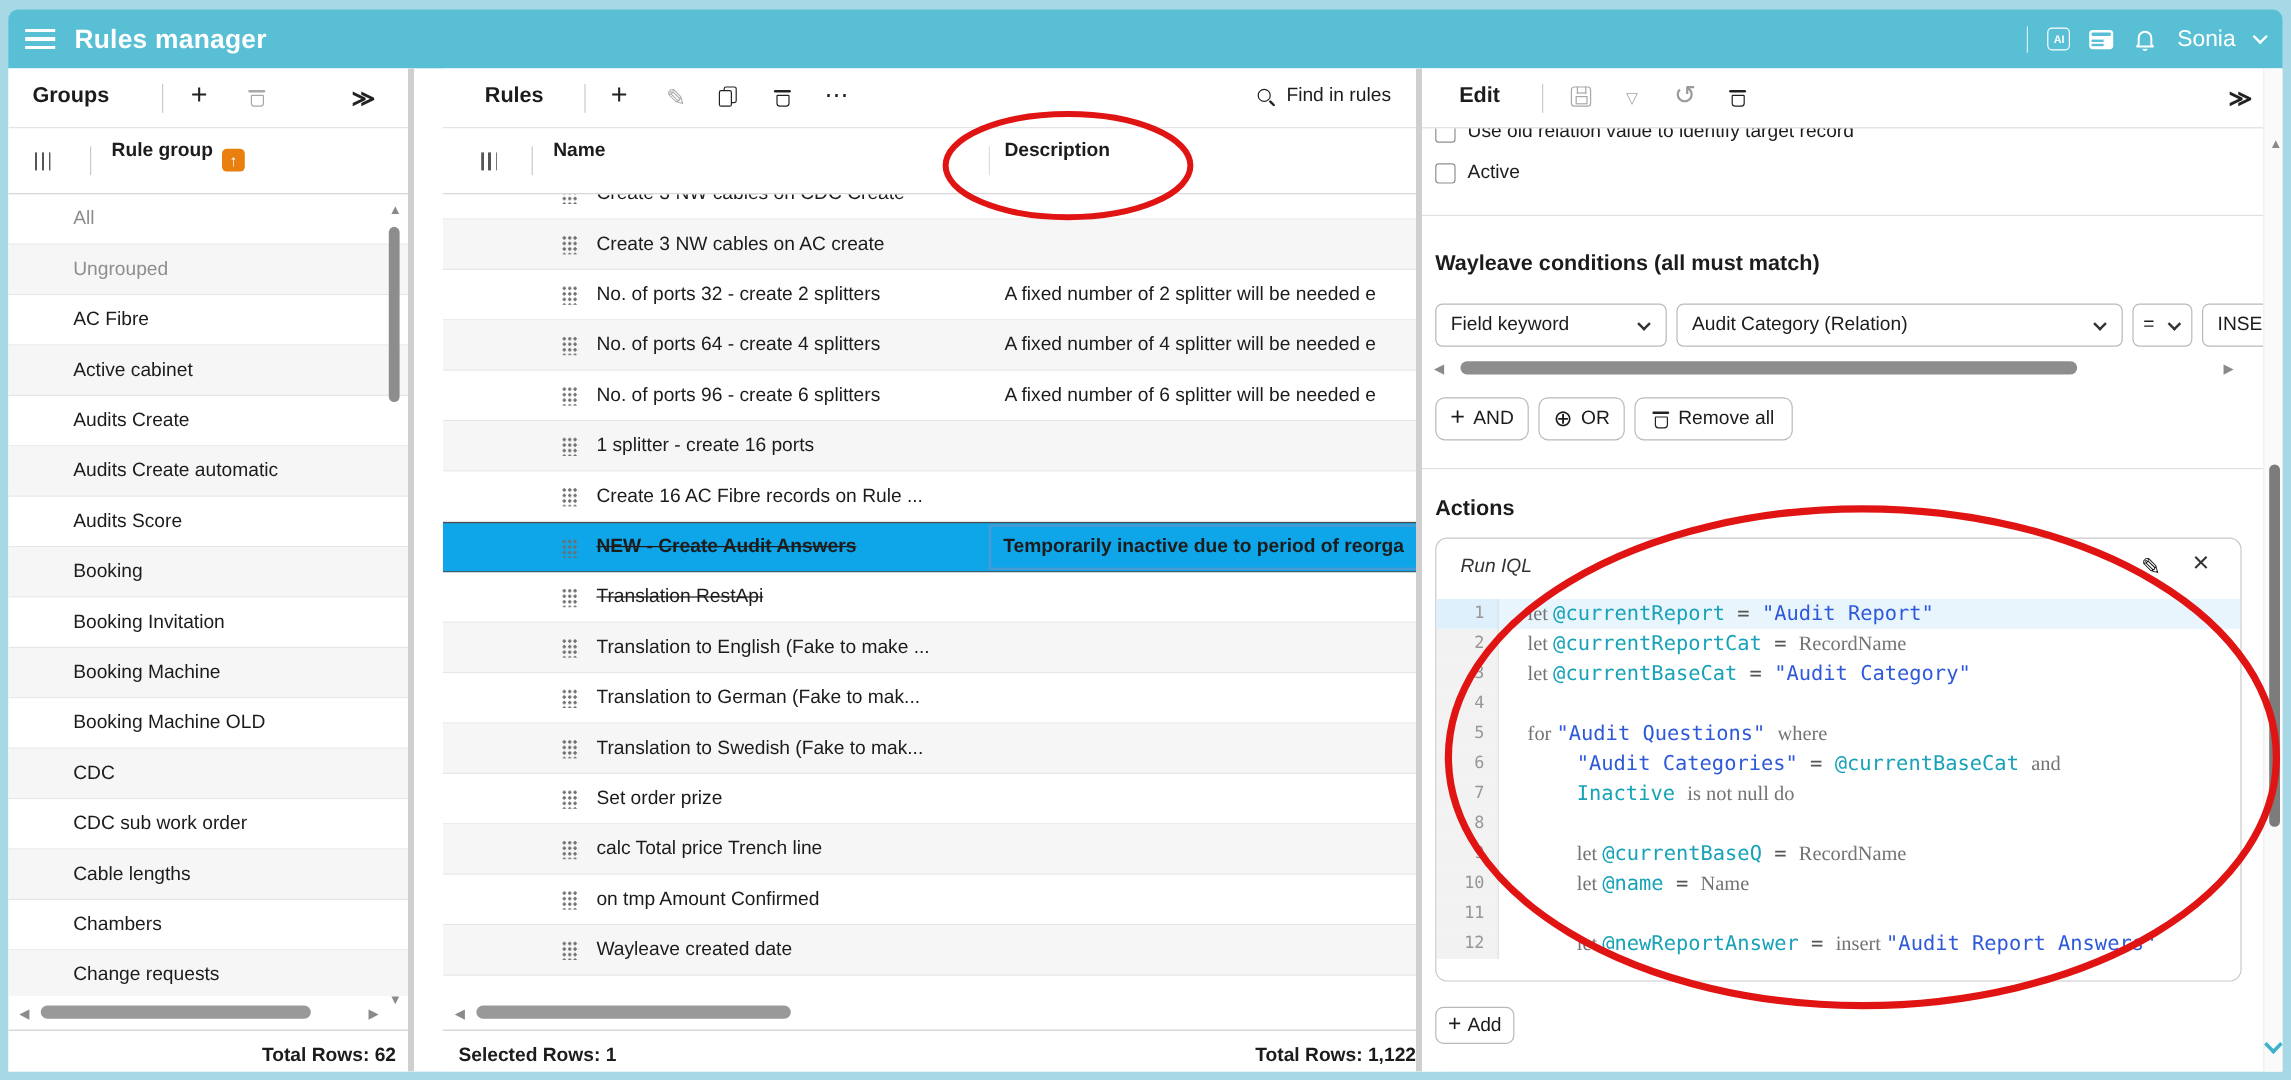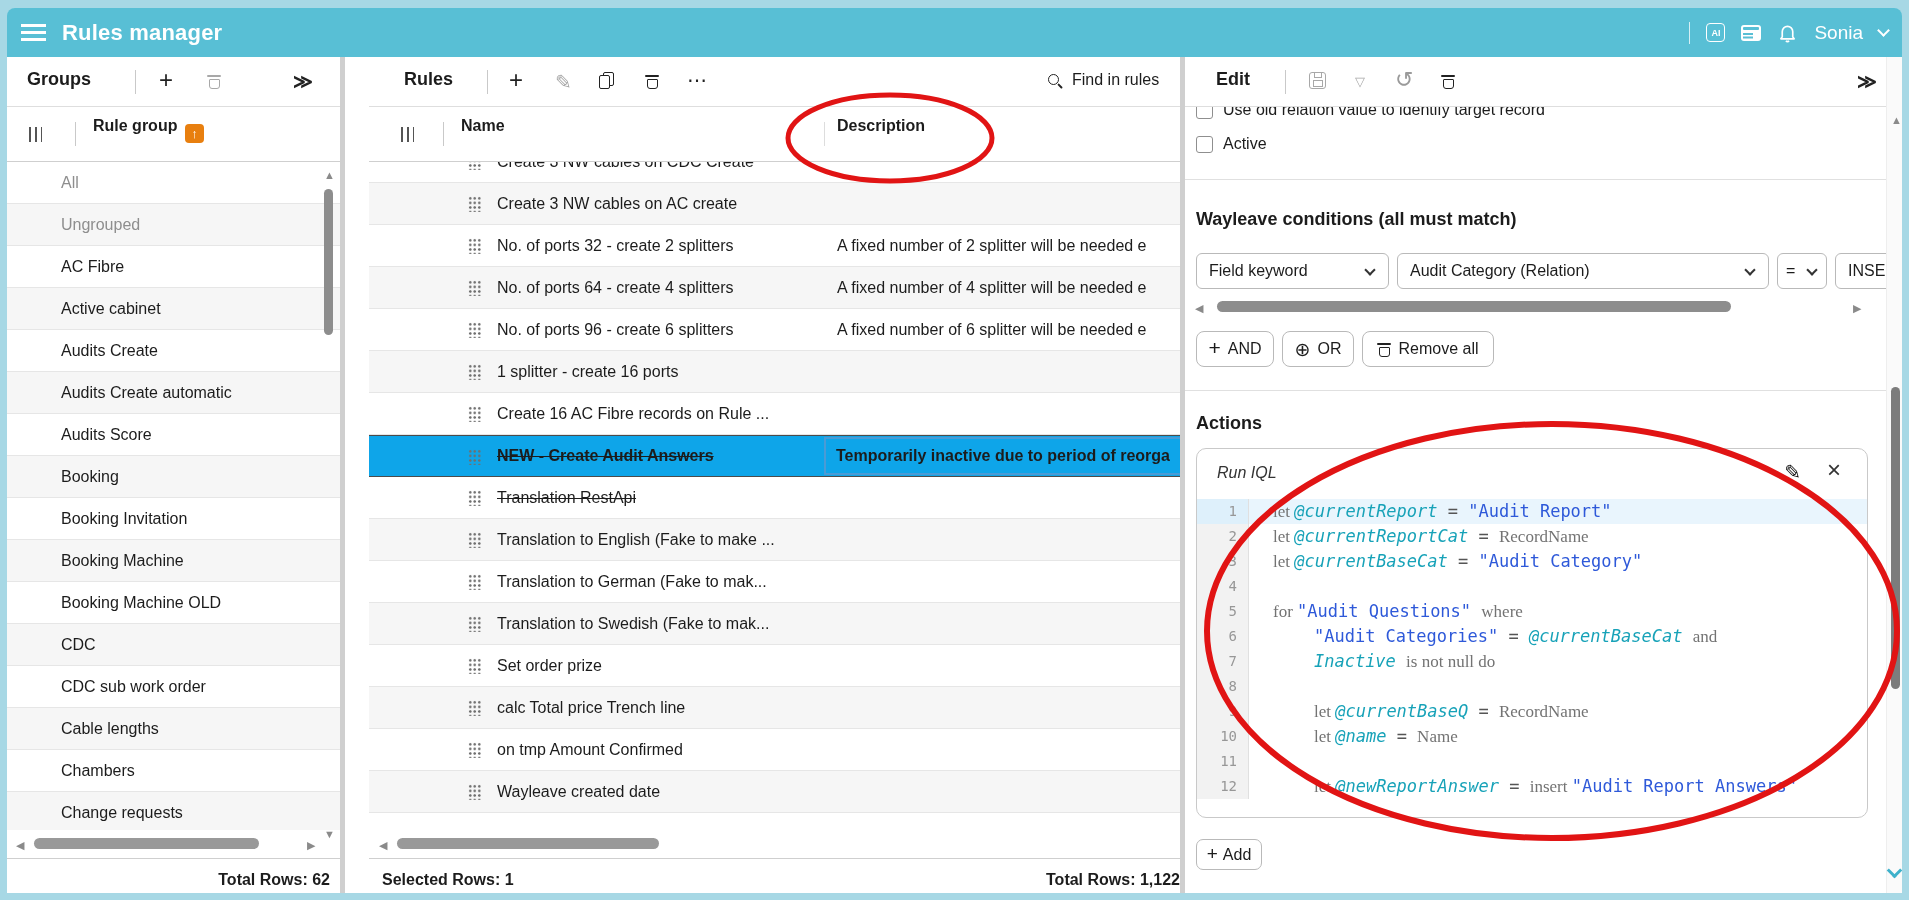--- a/index.html
+++ b/index.html
@@ -98,21 +98,21 @@
   .card-head { position:relative; height:50px; }
   .card-title { position:absolute; left:20px; top:15px; font-size:16px; font-style:italic; color:#333; }
   .card-pencil { position:absolute; right:66px; top:11px; font-size:20px; color:#111; cursor:pointer; }
   .card-close { position:absolute; right:26px; top:9px; font-size:24px; color:#333; cursor:pointer; line-height:24px; }
   .code-area { position:absolute; left:0; right:0; top:50px; bottom:0; overflow:hidden; font-family:"DejaVu Sans Mono", monospace; }
   .cline { display:flex; height:25px; line-height:25px; }
   .cline .ln { width:52px; flex:none; background:#f2f2f2; border-right:1px solid #e0e0e0; text-align:right; padding-right:11px; color:#979797; font-size:14px; }
   .cline .ct { padding-left:24px; font-size:17px; white-space:pre; color:#333; }
   .cline.active { background:#e9f5fd; }
   .cline.active .ln { background:#def0fb; }
-  .tok-kw { color:#737373;font-family:Liberation Serif, serif; } .tok-var { color:#17a2b8;font-style:italic; } .tok-str { color:#2e59d9; } .tok-op { color:#555; } .tok-pl { color:#333; }
+  .tok-kw { color:#737373;font-family:Liberation Serif, serif; } .tok-var { color:#17a2b8; } .tok-str { color:#2e59d9; } .tok-op { color:#555; } .tok-pl { color:#333; }
 
   .add-btn { position:absolute; left:11px; top:732px; width:66px; height:31px; border:1px solid #b9b9b9; border-radius:7px; background:#fff; font-size:16px; display:flex; align-items:center; justify-content:center; gap:5px; cursor:pointer; }
 
   
   .edit-vtrack { position:absolute; right:0; top:0; bottom:0; width:16px; background:#fafafa; border-left:1px solid #eee; }
   .chev.teal { color:#3eb1cb; width:11px; height:11px; border-width:3px; }
 
   
   .annotations { position:absolute; left:0; top:0; z-index:60; pointer-events:none; }
   .glabel { white-space:nowrap; }

